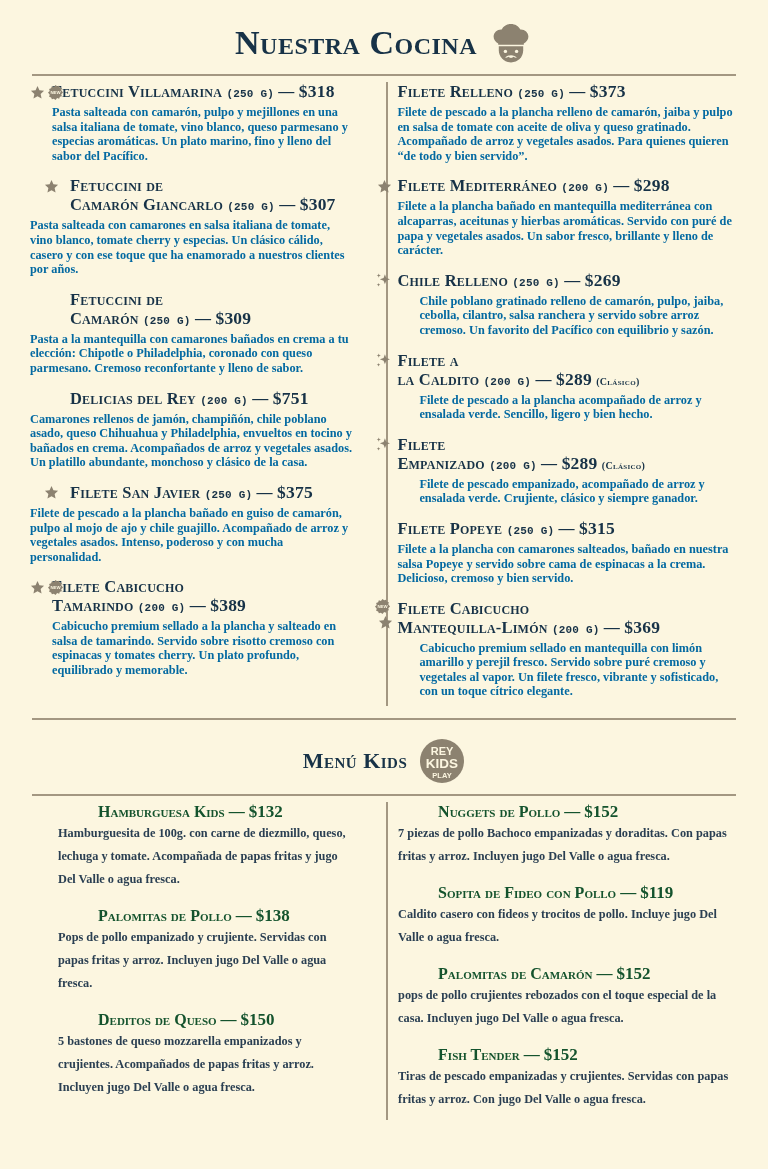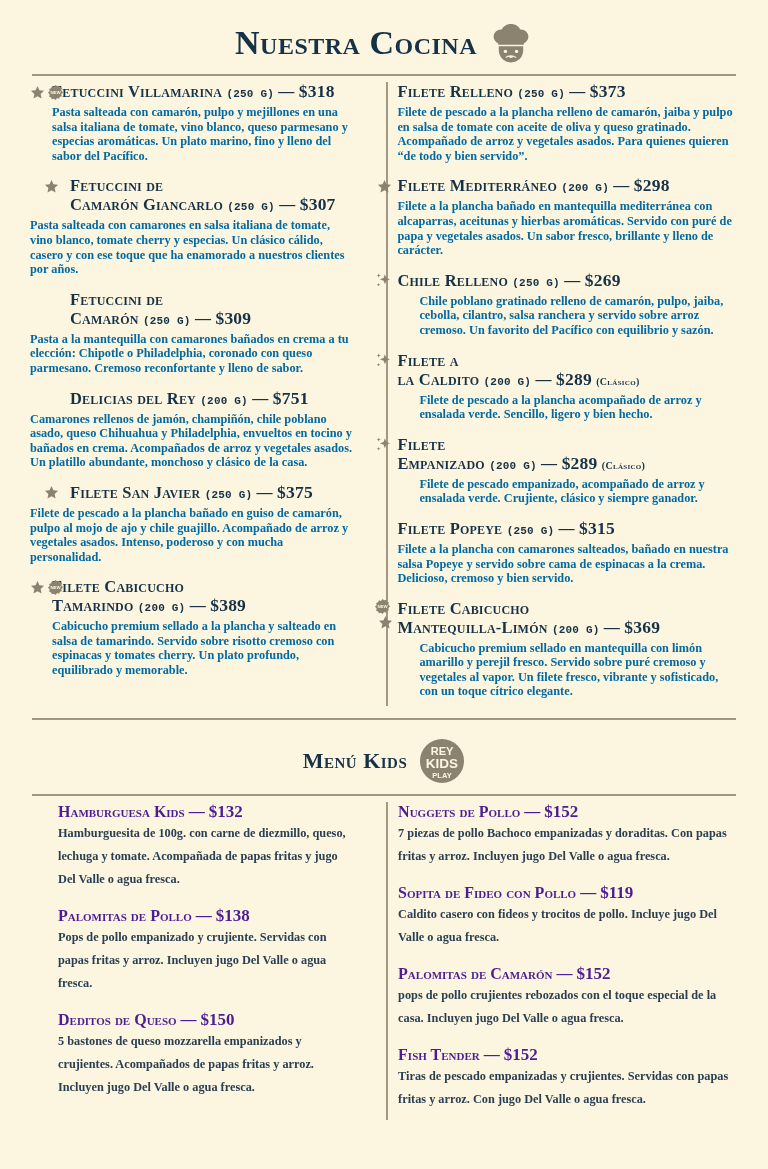--- a/index.html
+++ b/index.html
@@ -129,24 +129,25 @@
   }
   .ico { display: block; }
   .star-ico { width: 15px; height: 15px; }
   .new-ico { width: 15px; height: 15px; }
   .spark-ico { width: 17px; height: 17px; }
 
   
   .kid-item { margin-bottom: 15px; }
   .kid-item .name-line {
     font-weight: bold;
-    color: #4c1d95;
+    color: #14532d;
     font-size: 16px;
     line-height: 19px;
     font-variant: small-caps;
+    margin-left: 40px;
   }
   .kid-item .name-line .price { font-size: 17px; }
   .kid-item .desc {
     font-size: 12.3px;
     line-height: 23px;
     color: #2a3f52;
     font-weight: bold;
     margin-top: 1px;
   }
   .kids-cols { padding: 0 30px; }

